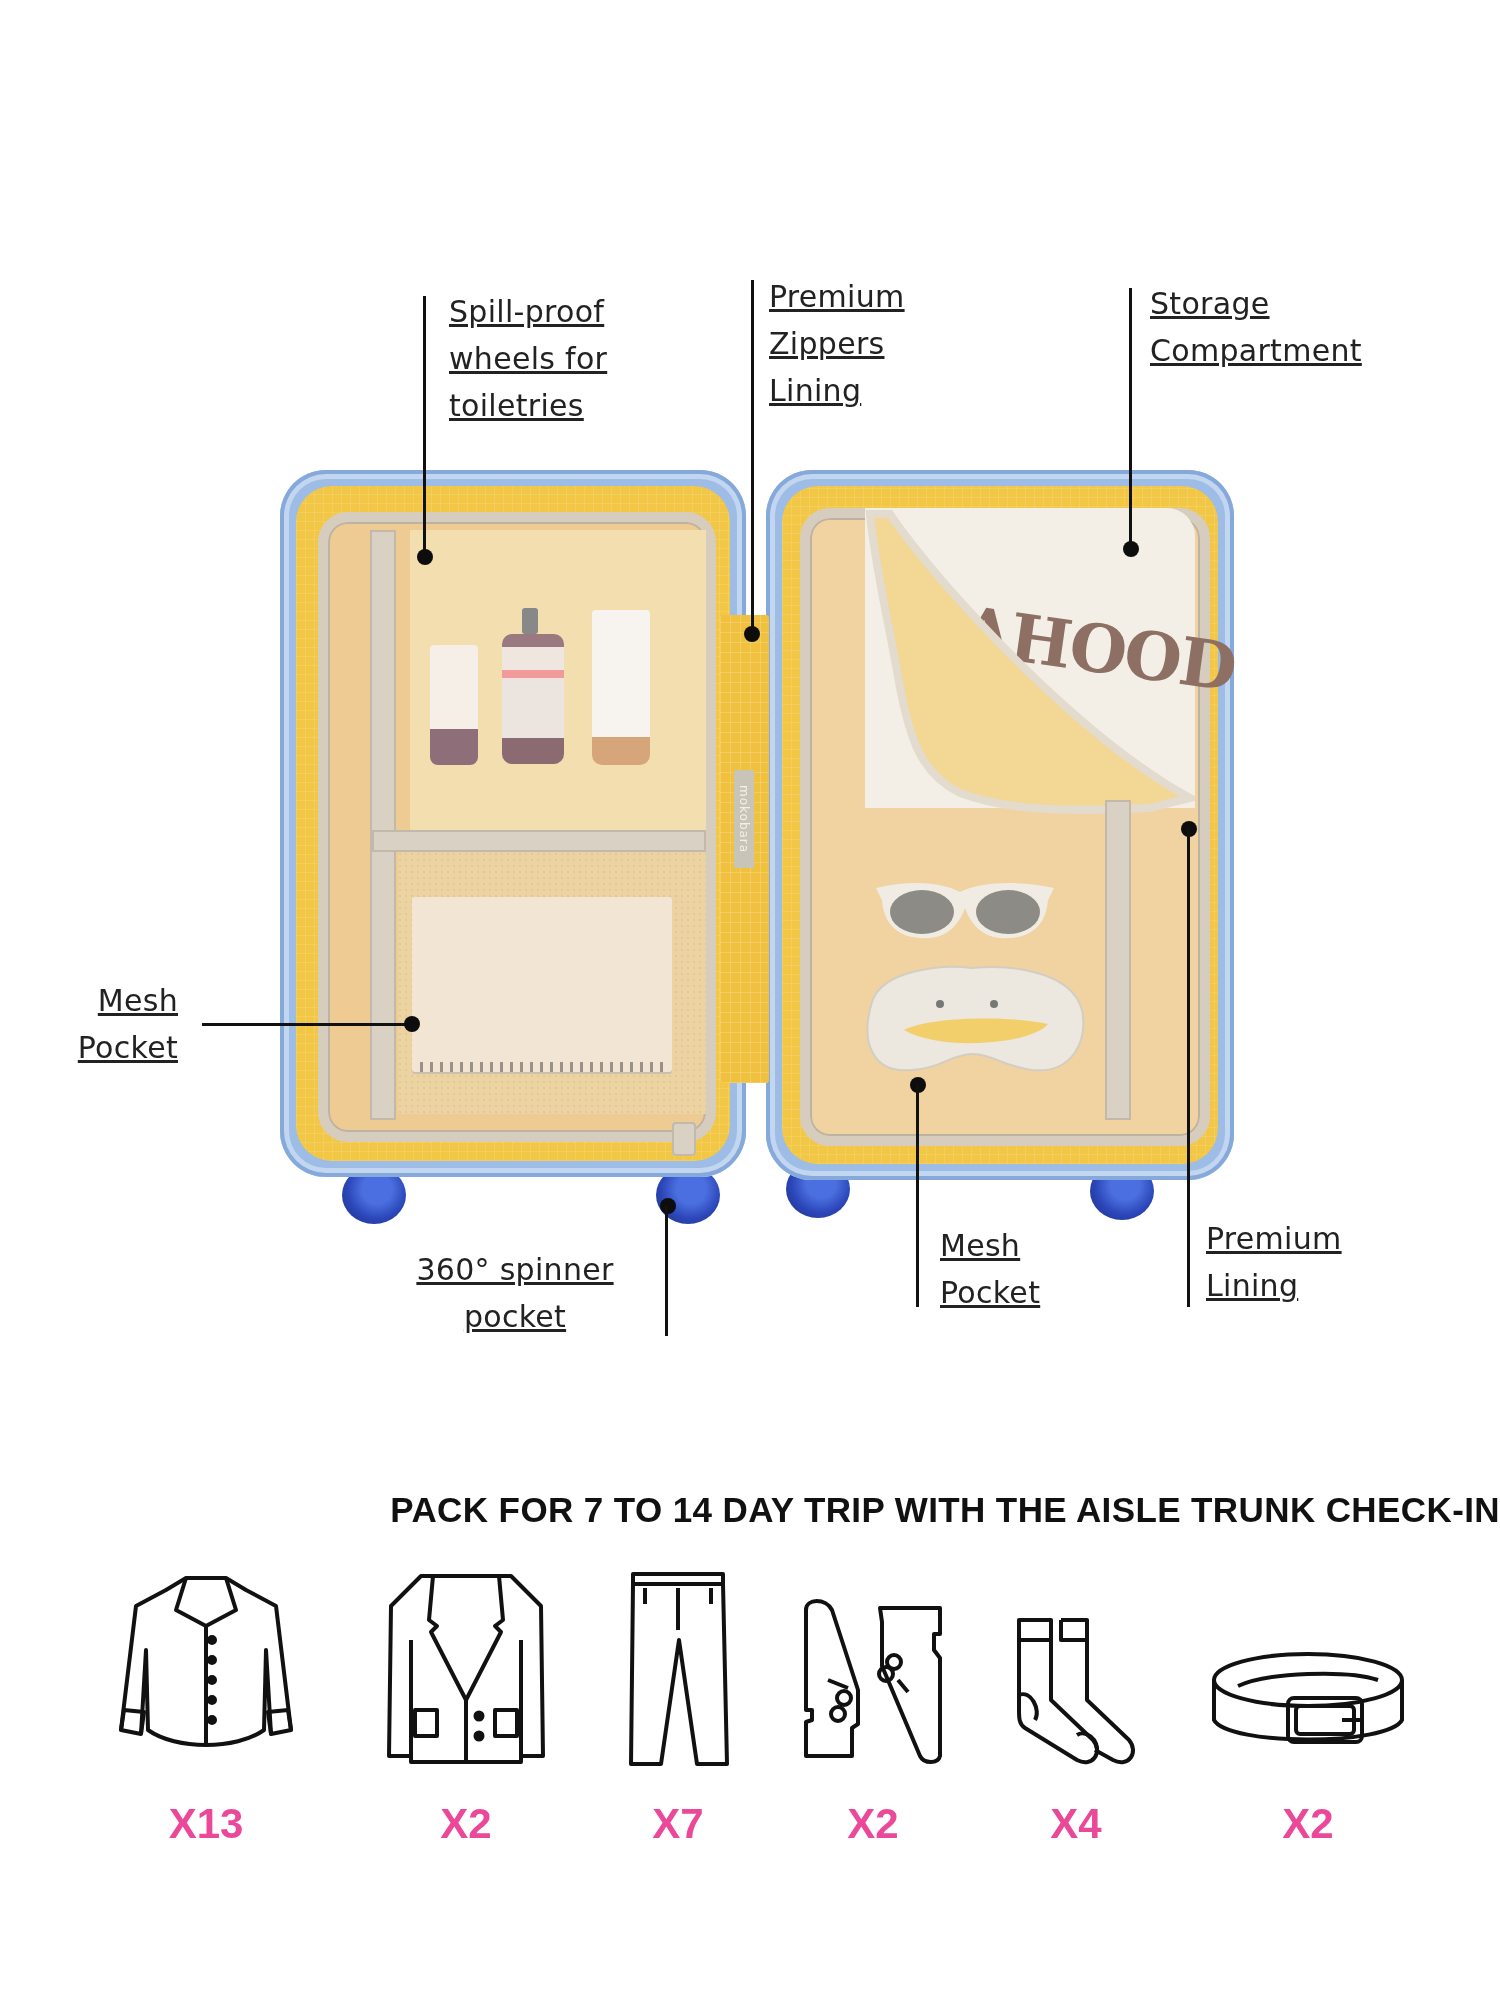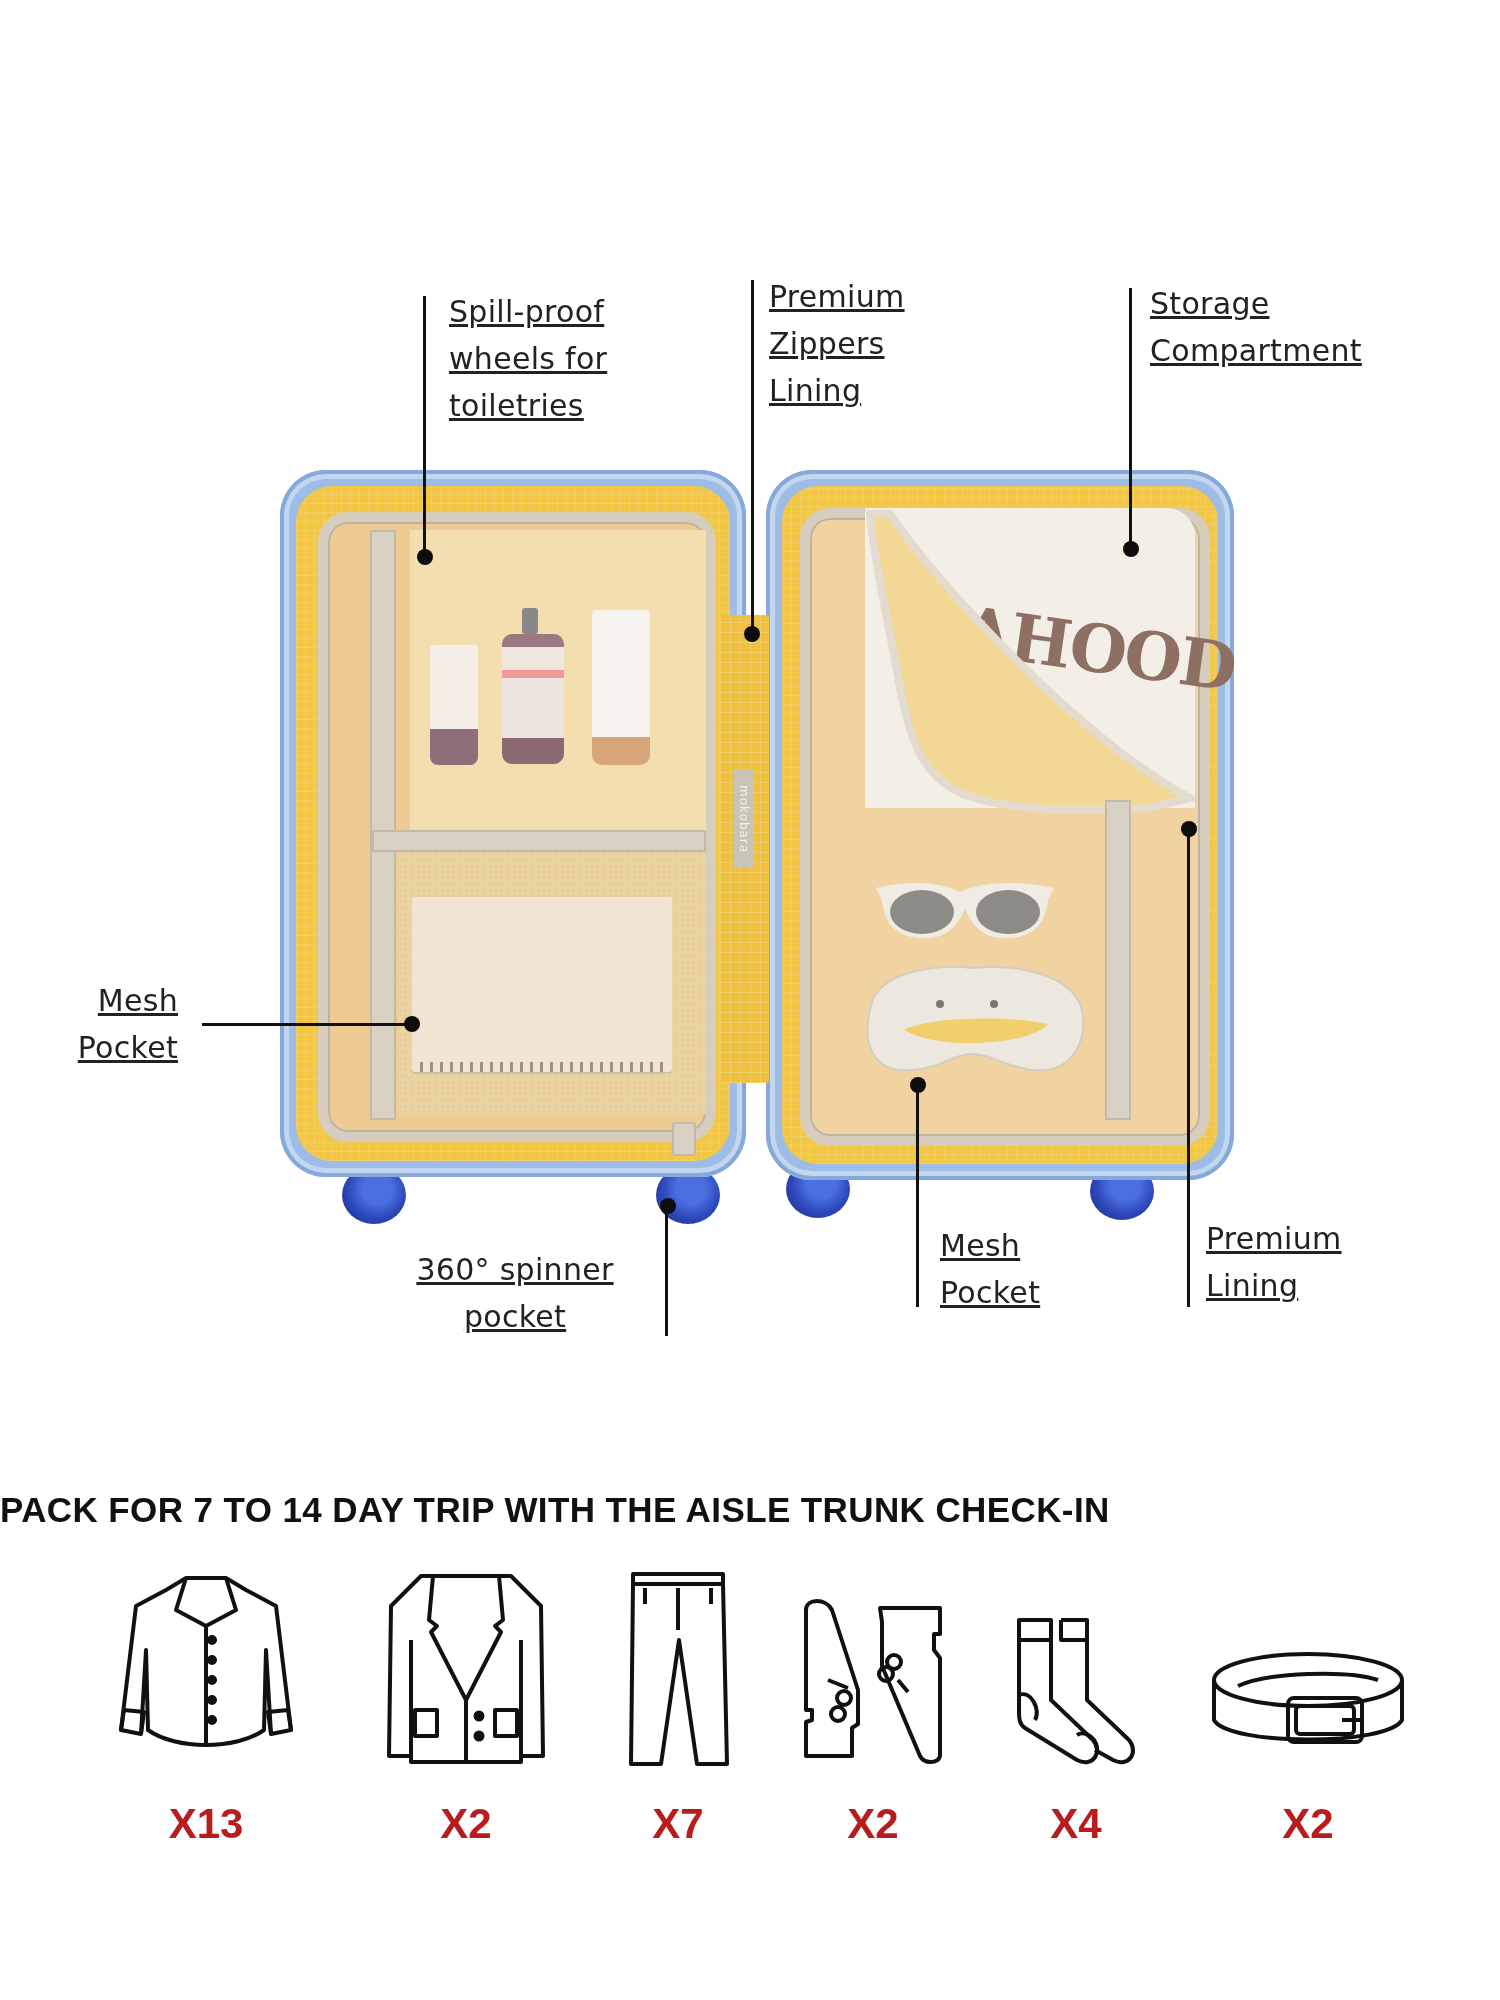--- a/index.html
+++ b/index.html
@@ -20,24 +20,24 @@
      radial-gradient(circle at 2px 2px, rgba(190,150,90,0.18) 1px, transparent 1.5px) 0 0/6px 6px,
      #ecd3a2;}
   .ztape{position:absolute;background:#d9d1c4;box-shadow:inset 0 0 0 2px #c3b9aa;}
   .wheel{position:absolute;width:64px;height:58px;border-radius:50%;background:radial-gradient(circle at 55% 40%, #4b6fe0 0 30%, #2b46b8 60%, #1d2f7a 100%);}
   .strap{position:absolute;background:
      repeating-linear-gradient(0deg, rgba(255,255,255,0.18) 0 1px, transparent 1px 10px),
      repeating-linear-gradient(90deg, rgba(255,255,255,0.18) 0 1px, transparent 1px 10px),
      #f0c13e;border-radius:3px;}
   .strap-label{position:absolute;background:#c9c4b8;color:#f4f0e6;font-size:12px;writing-mode:vertical-rl;text-align:center;letter-spacing:1px;}
   .bottle{position:absolute;border-radius:6px;}
-  .heading{position:absolute;left:0;width:1500px;top:1490px;text-align:left;font-family:"Liberation Sans",sans-serif;font-weight:bold;font-size:35px;letter-spacing:0.4px;color:#111;}
+  .heading{position:absolute;left:0;width:1500px;top:1490px;text-align:right;font-family:"Liberation Sans",sans-serif;font-weight:bold;font-size:35px;letter-spacing:0.4px;color:#111;}
   .pack-item{position:absolute;top:1570px;width:220px;margin-left:-110px;text-align:center;}
   .pack-item svg{display:block;margin:0 auto;}
-  .pack-count{display:block;margin-top:30px;font-family:"Liberation Sans",sans-serif;font-weight:bold;font-size:42px;color:#b91c1c;}
+  .pack-count{display:block;margin-top:30px;font-family:"Liberation Sans",sans-serif;font-weight:bold;font-size:42px;color:#ec4899;}
   .hoodie-text{position:absolute;font-family:"DejaVu Serif",serif;font-weight:bold;color:#8d6f63;font-size:66px;transform:rotate(8deg);letter-spacing:-2px;}
 </style>
 </head>
 <body>
 
 <div class="abs" style="left:0;top:0;width:1500px;height:1400px;">
 
   <div class="wheel" style="left:342px;top:1166px;"></div>
   <div class="wheel" style="left:656px;top:1166px;"></div>
   <div class="wheel" style="left:786px;top:1160px;"></div>

